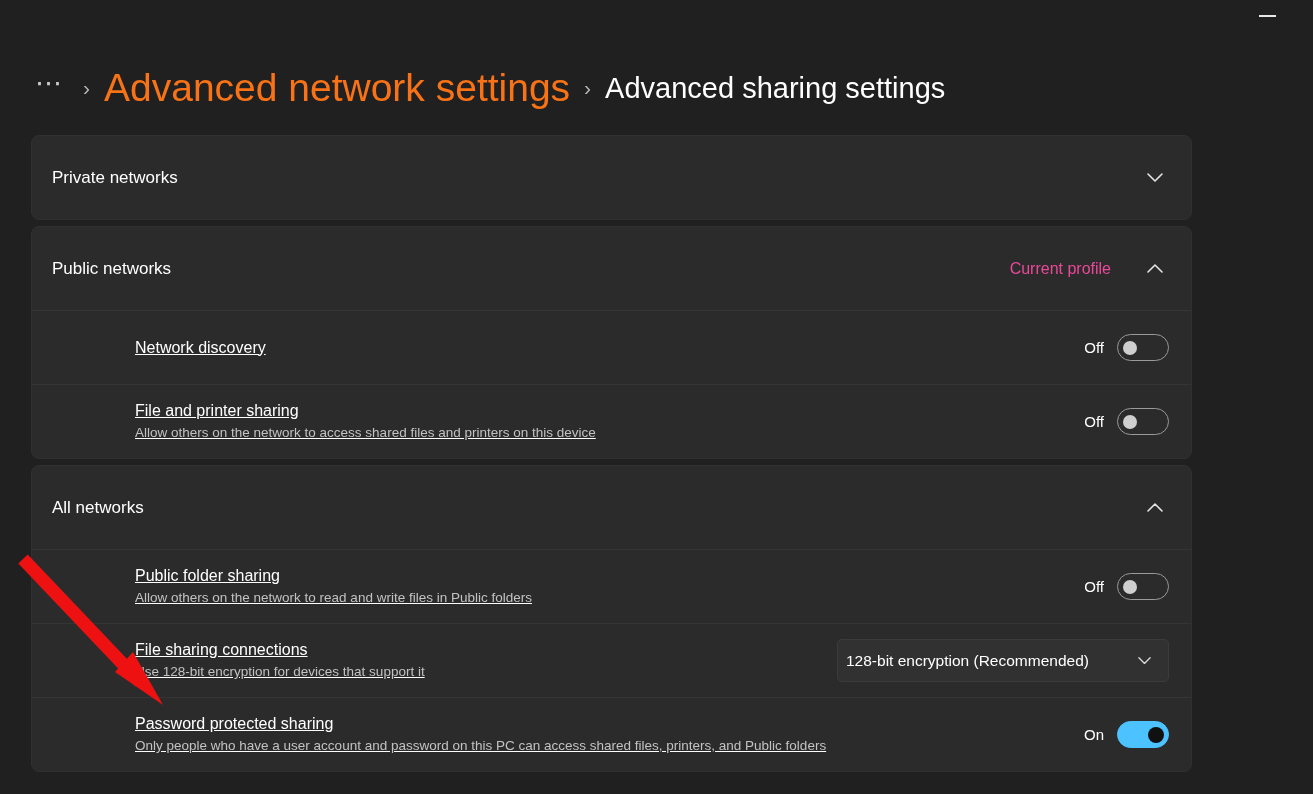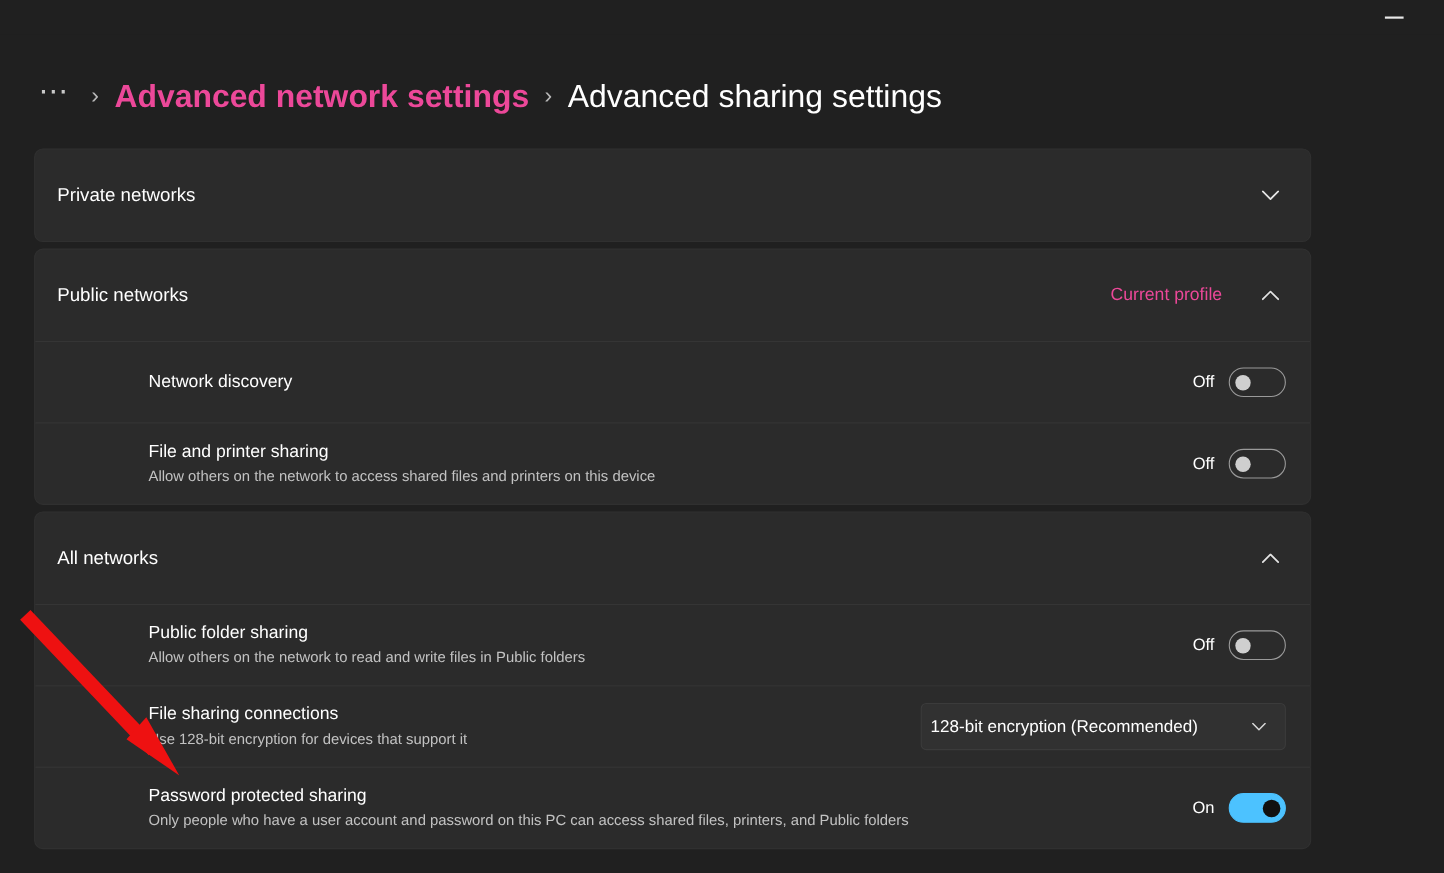--- a/index.html
+++ b/index.html
@@ -63,23 +63,23 @@
     cursor: default;
   }
   .crumb-sep {
     font-size: 21px;
     color: #b8b8b8;
     padding: 0 14px;
     font-weight: 300;
     cursor: default;
   }
   .crumb-link {
-    font-size: 29px;
-    color: #ec4899;
-    font-weight: 700;
+    font-size: 39px;
+    color: #f97316;
+    font-weight: 400;
     cursor: default;
   }
   .crumb-current {
     font-size: 29px;
     color: #ffffff;
     font-weight: 400;
     cursor: default;
   }
 
   
@@ -129,21 +129,21 @@
 
   
   .row {
     min-height: 74px;
     display: flex;
     align-items: center;
     padding: 0 22px 0 20px;
     border-top: 1px solid #353535;
   }
   .row-pad-left { padding-left: 103px; }
-  .row-text { flex: 1; min-width: 0; }
+  .row-text { flex: 1; min-width: 0; text-decoration: underline; }
   .row-title {
     font-size: 16px;
     font-weight: 400;
     color: #ffffff;
     line-height: 22px;
   }
   .row-desc {
     font-size: 13.5px;
     color: #c2c2c2;
     line-height: 20px;

